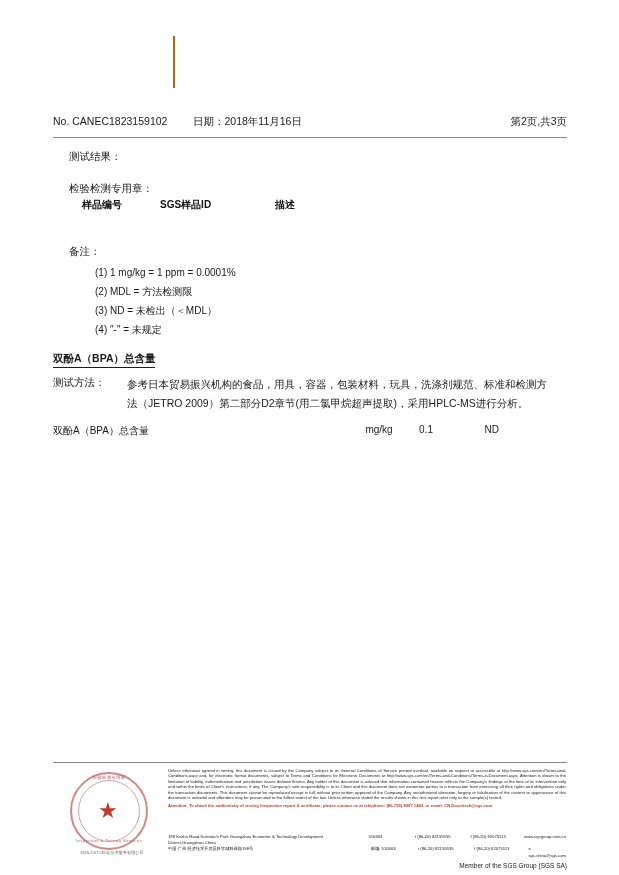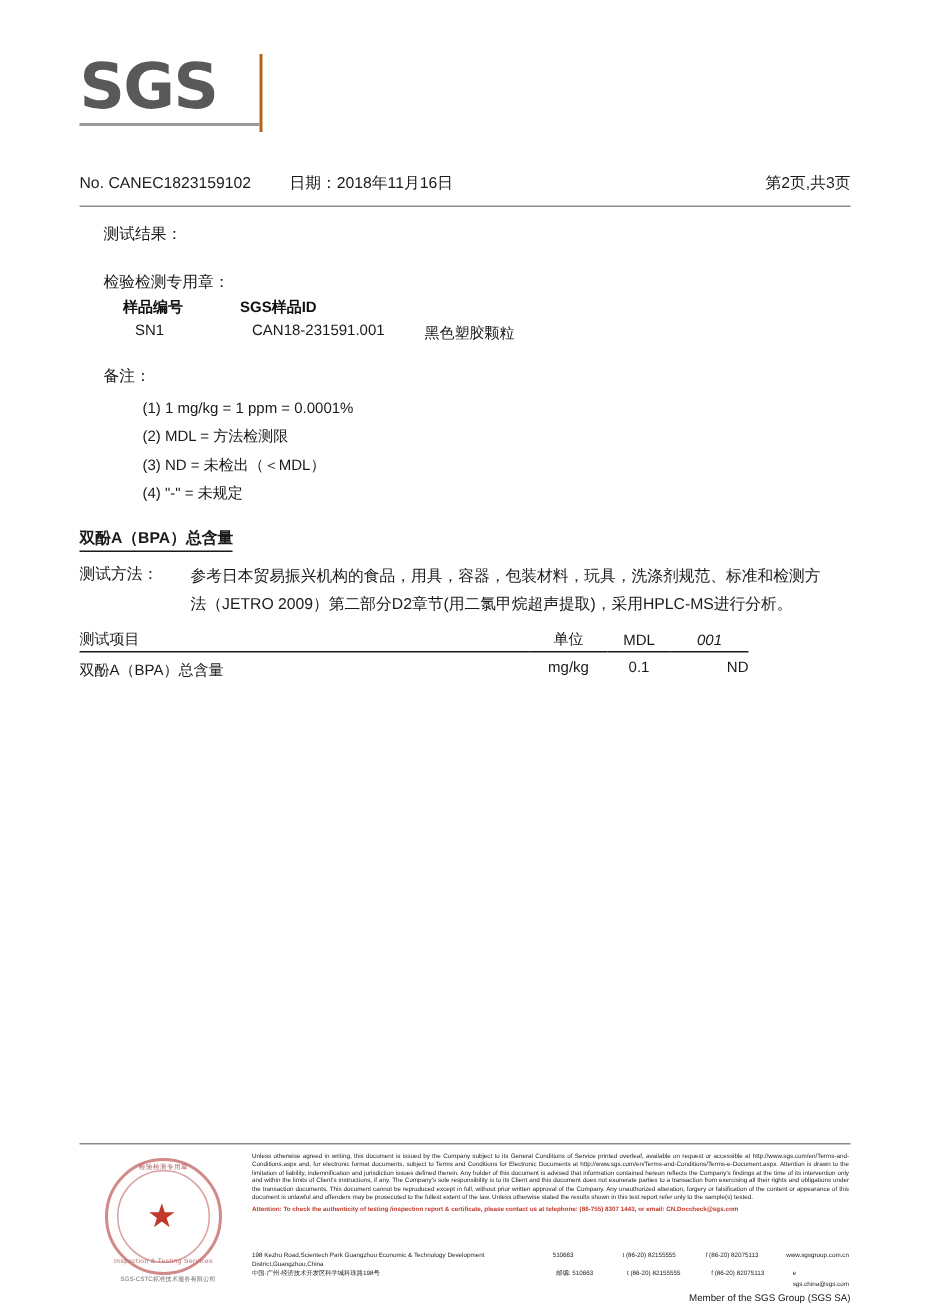--- a/index.html
+++ b/index.html
@@ -286,68 +286,54 @@
     top: 862px;
     font-size: 6.5px;
     color: #1a1a1a;
   }
 </style>
 </head>
 <body>
 
 <div class="page">
 
-  <div class="logo-block">
-    <div class="sgs-logo">SGS</div>
-    <div class="logo-rule"></div>
-  </div>
   <div class="logo-tick"></div>
 
   <div class="title-row">
     <div class="doc-no">No. CANEC1823159102</div>
     <div class="doc-date">日期：2018年11月16日</div>
     <div class="doc-page">第2页,共3页</div>
   </div>
   <div class="header-rule"></div>
 
   <div class="tx result-label">测试结果：</div>
 
   <div class="tx sample-desc-label">检验检测专用章：</div>
 
   <div class="sample-table">
     <div class="hdr-row">
       <div class="c1">样品编号</div>
       <div class="c2">SGS样品ID</div>
-    </div>
-    <div class="val-row">
-      <div class="c1">SN1</div>
-      <div class="c2">CAN18-231591.001</div>
-      <div class="c3">黑色塑胶颗粒</div>
+      <div class="c3">描述</div>
     </div>
   </div>
 
   <div class="tx remark-label">备注：</div>
   <div class="remark-list">
     <div>(1) 1 mg/kg = 1 ppm = 0.0001%</div>
     <div>(2) MDL = 方法检测限</div>
     <div>(3) ND = 未检出（＜MDL）</div>
     <div>(4) "-" = 未规定</div>
   </div>
 
   <div class="section-title">双酚A（BPA）总含量</div>
   <div class="method-label">测试方法：</div>
   <div class="method-text">参考日本贸易振兴机构的食品，用具，容器，包装材料，玩具，洗涤剂规范、标准和检测方法（JETRO 2009）第二部分D2章节(用二氯甲烷超声提取)，采用HPLC-MS进行分析。</div>
 
   <div class="res-table">
-    <div class="res-head">
-      <div class="item">测试项目</div>
-      <div class="unit">单位</div>
-      <div class="mdl">MDL</div>
-      <div class="val">001</div>
-    </div>
     <div class="res-row">
       <div class="item">双酚A（BPA）总含量</div>
       <div class="unit">mg/kg</div>
       <div class="mdl">0.1</div>
       <div class="val">ND</div>
     </div>
   </div>
 
   <div class="footer-rule"></div>
 

